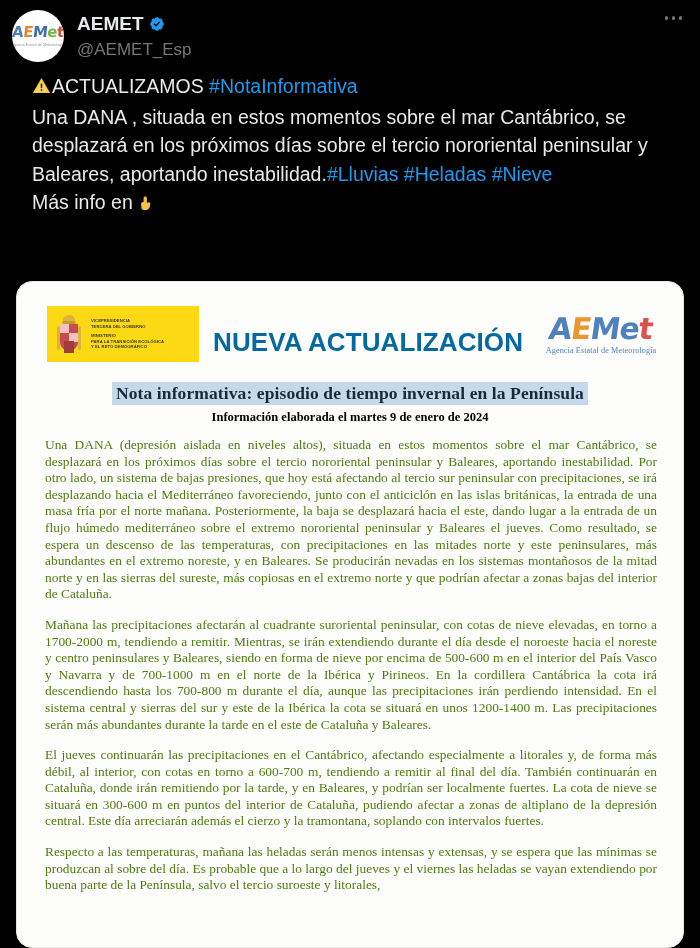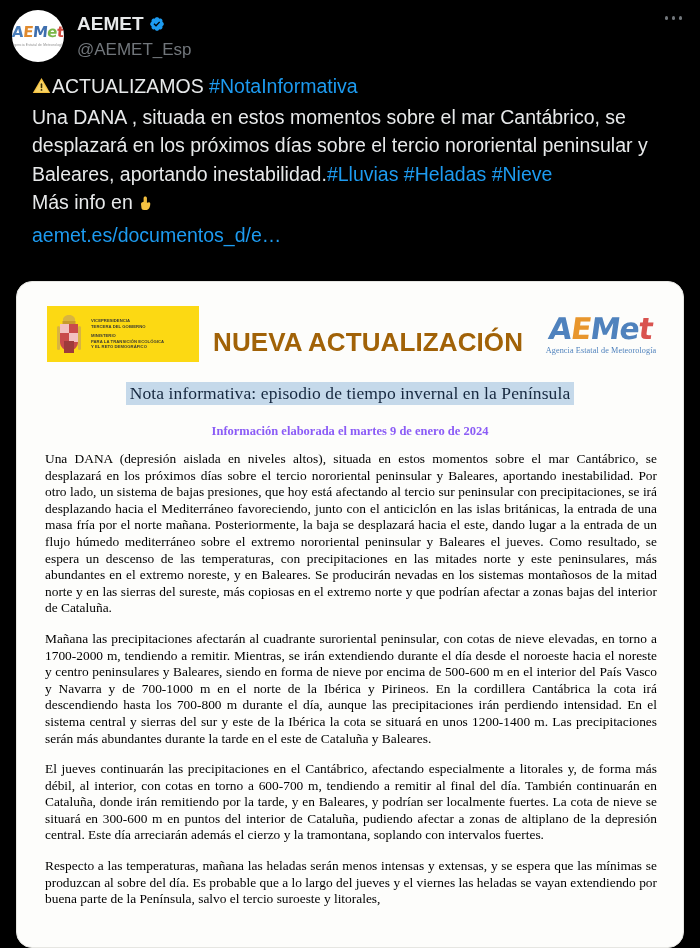--- a/index.html
+++ b/index.html
@@ -54,47 +54,47 @@
   .doc-head{display:flex;align-items:center;padding:24px 18px 6px 30px;gap:8px;}
   .gob{
     width:152px;height:56px;background:#fcd913;flex:0 0 152px;
     display:flex;align-items:center;padding:4px 5px;box-sizing:border-box;
   }
   .shield{width:34px;height:44px;flex:0 0 34px;}
   .gob-txt{margin-left:5px;font-size:4.2px;line-height:5.4px;color:#3a3a32;
     font-family:"Liberation Sans",sans-serif;font-weight:700;letter-spacing:.05px;}
   .gob-txt .gap{display:block;height:4px;}
   .nueva{
-    flex:1;text-align:right;color:#a16207;font-size:26px;font-weight:700;
+    flex:1;text-align:right;color:#0369a1;font-size:26px;font-weight:700;
     letter-spacing:.1px;font-family:"Liberation Sans",sans-serif;
     margin-left:6px;margin-right:6px;white-space:nowrap;margin-top:16px;
   }
   .aemet-logo{flex:0 0 128px;text-align:center;}
   .al-word{font-size:30px;font-weight:700;line-height:1;letter-spacing:-1px;
     font-family:"DejaVu Sans",sans-serif;transform:skewX(-8deg);display:inline-block;}
   .al-a{color:#4f82bd;}.al-e{color:#e8962d;}.al-m{color:#4f82bd;}
   .al-e2{color:#4f82bd;}.al-t{color:#d9534f;}
   .al-sub{font-size:8.2px;color:#4f82bd;margin-top:2px;letter-spacing:.1px;
     font-family:"Liberation Serif",serif;white-space:nowrap;}
 
   .doc-title{
     text-align:center;margin:14px 24px 0 24px;
   }
   .dt-main{
     display:inline-block;background:#c5d9ea;color:#16283f;
-    font-family:"Liberation Serif",serif;font-weight:400;font-size:17.5px;
+    font-family:"Liberation Serif",serif;font-weight:700;font-size:17.5px;
     padding:1px 4px;letter-spacing:.1px;
   }
   .dt-sub{
-    font-family:"Liberation Serif",serif;font-size:12.5px;color:#8b5cf6;
-    margin-top:19px;font-weight:700;
+    font-family:"Liberation Serif",serif;font-size:12.5px;color:#000000;
+    margin-top:5px;font-weight:700;
   }
   .doc-body{padding:0 26px 0 28px;margin-top:12px;}
   .doc-body p{
-    margin:0 0 14px 0;color:#000000;
+    margin:0 0 14px 0;color:#4d7c0f;
     font-family:"Liberation Serif",serif;
     font-size:13.4px;line-height:16.6px;
     text-align:justify;text-justify:inter-word;
     hyphens:none;
   }
 </style>
 </head>
 <body>
 
 <div class="post">
@@ -123,21 +123,20 @@
   <div class="tweet">
     <p><span class="warn-ico"><svg width="19" height="19" viewBox="0 0 24 24">
             <path d="M12 2.6 23 21.4H1z" fill="#f5c242"></path>
             <path d="M12 5.6 20.4 20H3.6z" fill="#f8d568"></path>
             <rect x="11" y="9.3" width="2" height="6.2" rx="1" fill="#3a2e06"></rect>
             <circle cx="12" cy="17.6" r="1.15" fill="#3a2e06"></circle>
           </svg></span><span>ACTUALIZAMOS</span> <span class="tag">#NotaInformativa</span><br><span>Una DANA , situada en estos momentos sobre el mar Cantábrico, se desplazará en los próximos días sobre el tercio nororiental peninsular y Baleares, aportando inestabilidad.</span><span class="tag">#Lluvias</span> <span class="tag">#Heladas</span> <span class="tag">#Nieve</span><br><span>Más info en</span><span class="down-ico"><svg width="18" height="18" viewBox="0 0 24 24">
             <path d="M11 3.2c1.3 0 2.2.9 2.2 2.1v6.4l1.9-.5c1.4-.4 2.6.5 2.6 1.8 0 2.6-.7 5-2 6.5-1 1.2-2.4 1.8-4.1 1.8H9.3c-1.9 0-3.2-1.2-3.4-3l-.5-4.4c-.2-1.5.5-2.6 1.8-3l1.6-.5V5.3c0-1.2.9-2.1 2.2-2.1z" fill="#f5c242"></path>
             <path d="M10.2 5.1h1.6v6.9h-1.6z" fill="#e0a92c" opacity=".45"></path>
           </svg></span></p>
-    <a class="link">aemet.es/documentos_d/e…</a>
   </div>
 
   <div class="doc">
 
     <div class="doc-head">
       <div class="gob">
         <svg class="shield" viewBox="0 0 34 44">
           <path d="M8 12h18v18c0 5-4 8-9 10-5-2-9-5-9-10z" fill="#c94b4b"></path>
           <rect x="8" y="12" width="9" height="9" fill="#f3c1c1"></rect>
           <rect x="17" y="21" width="9" height="9" fill="#f3c1c1"></rect>

